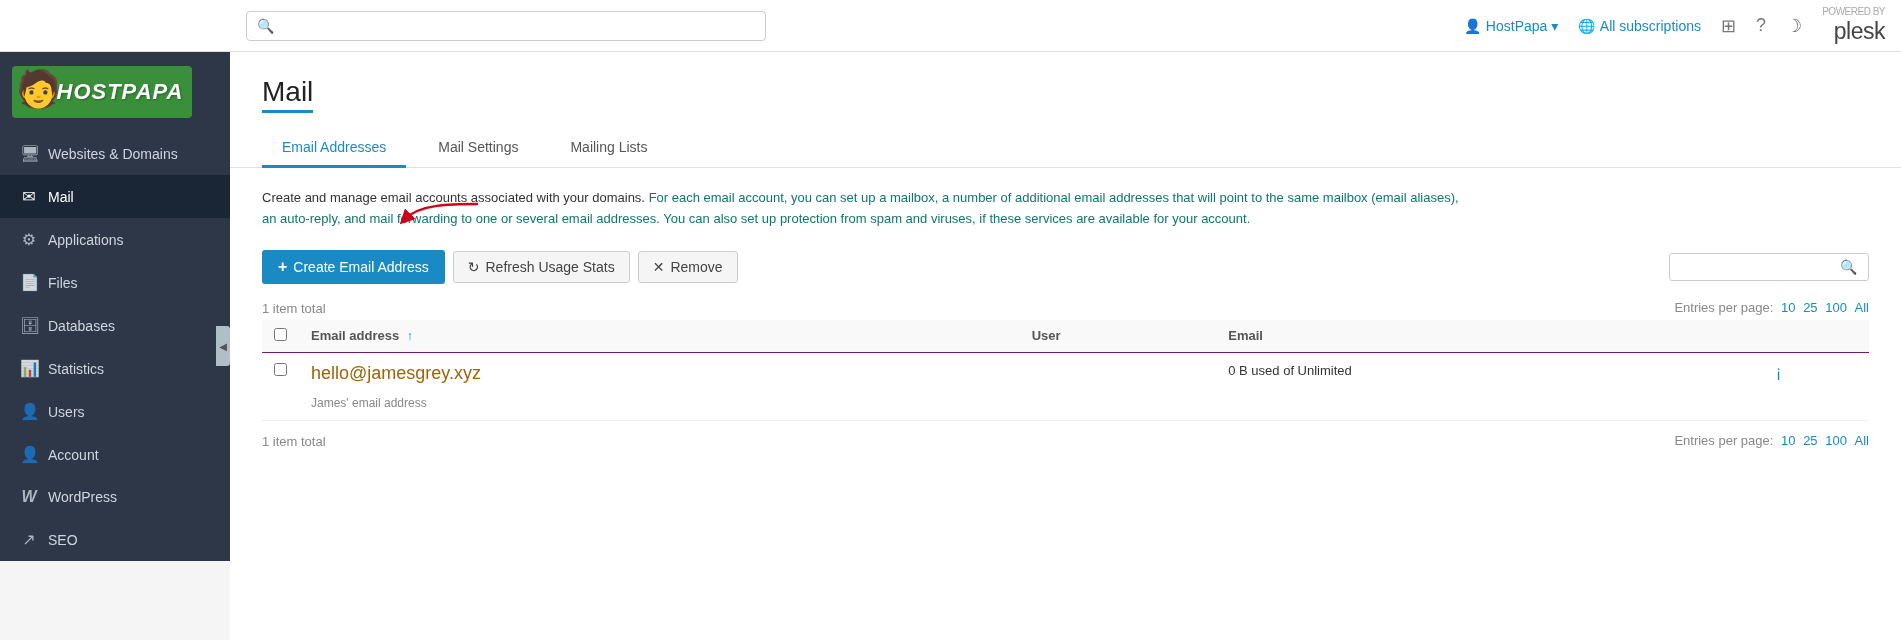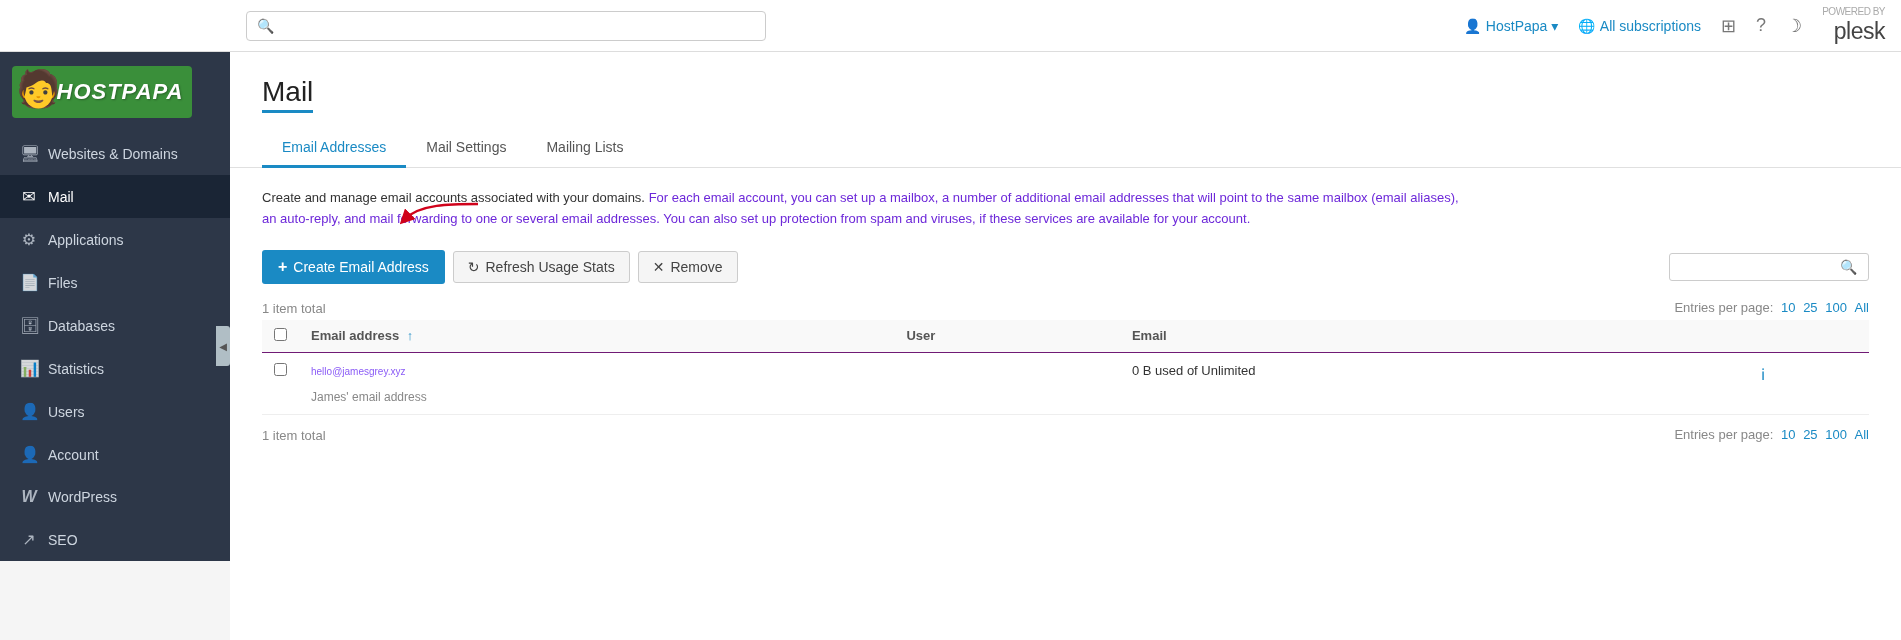--- a/index.html
+++ b/index.html
@@ -128,21 +128,21 @@
       font-size: 28px;
       font-weight: 400;
       color: #222;
       margin-bottom: 16px;
       border-bottom: 3px solid #1a8ac4;
       display: inline-block;
       padding-bottom: 2px;
     }
     .tabs {
       display: flex;
-      gap: 0;
+      gap: 12px;
       margin-bottom: -1px;
     }
     .tab {
       padding: 10px 20px;
       cursor: pointer;
       color: #555;
       font-size: 14px;
       border-bottom: 3px solid transparent;
       text-decoration: none;
     }
@@ -156,21 +156,21 @@
     .content-body {
       padding: 20px 32px;
     }
     .description {
       color: #333;
       font-size: 13px;
       line-height: 1.6;
       max-width: 1200px;
       margin-bottom: 20px;
     }
-    .description .highlight { color: #6d28d9; }
+    .description .highlight { color: #0f766e; }
 
     .toolbar {
       display: flex;
       align-items: center;
       gap: 8px;
       margin-bottom: 16px;
     }
     .btn-create {
       background: #1a8ac4;
       color: #fff;
@@ -236,21 +236,21 @@
       background: #f9f9f9;
     }
     .data-table td {
       padding: 10px 12px;
       border-bottom: 1px solid #eee;
       font-size: 13px;
       color: #333;
       vertical-align: top;
     }
     .data-table .check-col { width: 36px; }
-    .email-link { color: #8b5cf6; text-decoration: none; font-size: 10px; }
+    .email-link { color: #a16207; text-decoration: none; font-size: 18px; }
     .email-desc { color: #888; font-size: 12px; margin-top: 12px; }
     .usage-col { color: #555; }
     .info-icon { color: #1a8ac4; font-size: 16px; cursor: pointer; }
     .sort-arrow { color: #1a8ac4; margin-left: 4px; }
 
     .bottom-bar {
       margin-top: 12px;
     }
 
     

